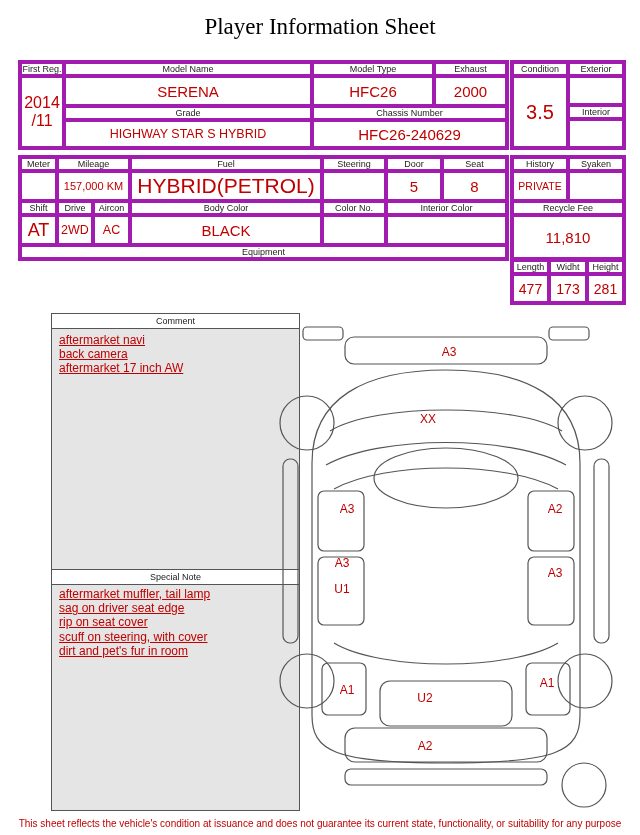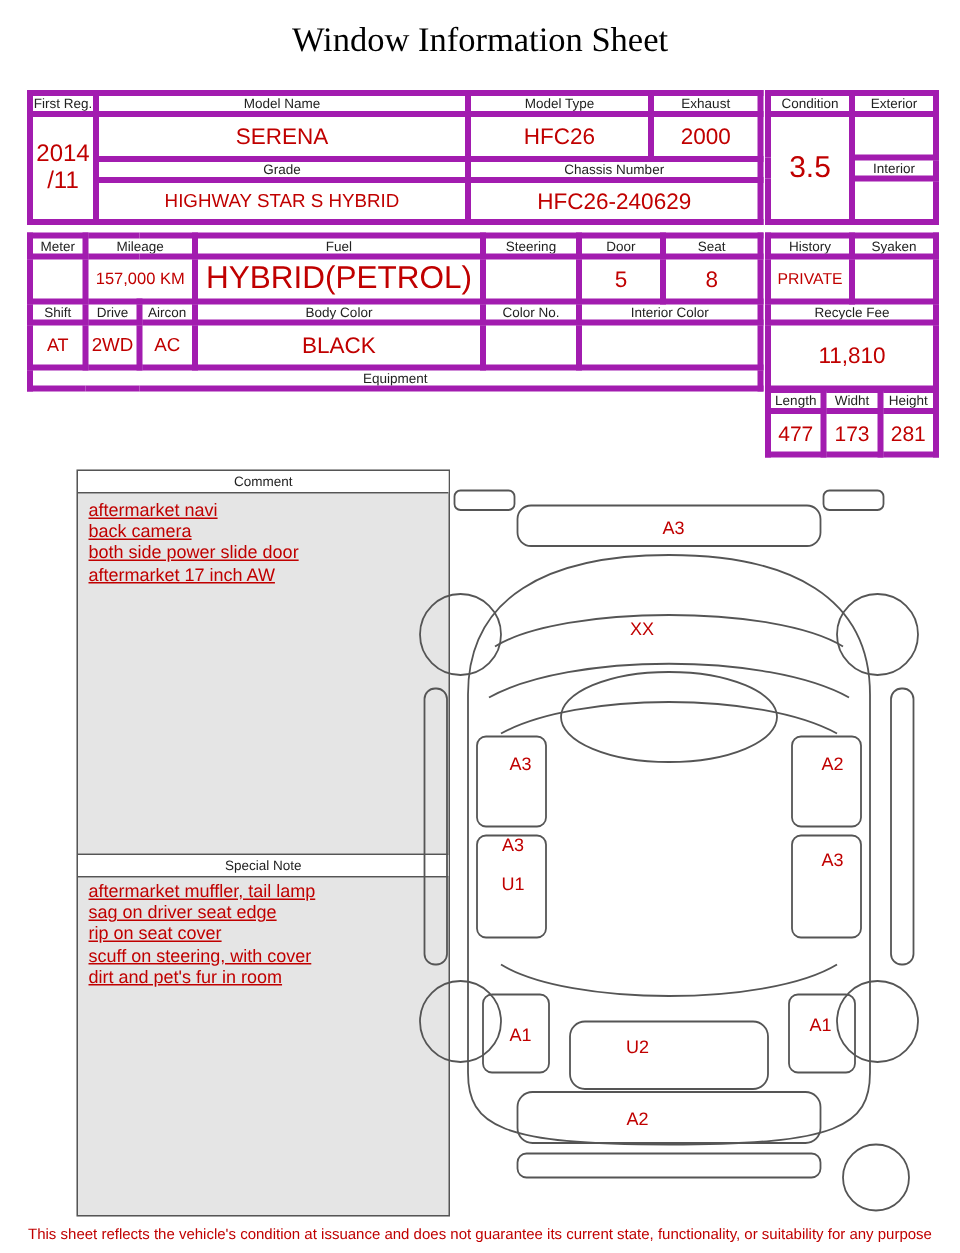--- a/index.html
+++ b/index.html
@@ -17,21 +17,21 @@
   .panel-h{height:14px;border-bottom:1px solid #555;display:flex;align-items:center;justify-content:center;font-size:9px;background:#fff;}
   .panel-h.mid{border-top:1px solid #555;position:absolute;left:0;right:0;}
   .ptext{position:absolute;left:7px;right:4px;color:#c00000;font-size:12px;line-height:1.1;}
   .ptext div{margin-bottom:1px;text-decoration:underline;}
   .diagram{position:absolute;}
   .footer{position:absolute;top:818px;left:10px;width:620px;text-align:center;color:#c00000;font-size:10px;}
 </style>
 </head>
 <body>
 
-<div class="title">Window Information Sheet</div>
+<div class="title">Player Information Sheet</div>
 
 <table class="t" style="left:18px;top:60px;width:487px">
   <colgroup>
       <col style="width:44px">
       <col style="width:248px">
       <col style="width:122px">
       <col style="width:73px">
     </colgroup>
   <tbody>
       <tr style="height:14px">
@@ -110,21 +110,21 @@
   </tr>
   <tr style="height:13px">
     <td class="lbl">Shift</td>
     <td class="lbl">Drive</td>
     <td class="lbl">Aircon</td>
     <td class="lbl">Body Color</td>
     <td class="lbl">Color No.</td>
     <td class="lbl" colspan="2">Interior Color</td>
   </tr>
   <tr style="height:30px">
-    <td class="val" style="font-size:12px">AT</td>
+    <td class="val" style="font-size:18px">AT</td>
     <td class="val" style="font-size:12.5px">2WD</td>
     <td class="val" style="font-size:12.5px">AC</td>
     <td class="val" style="font-size:15px">BLACK</td>
     <td class="val"></td>
     <td class="val" colspan="2"></td>
   </tr>
   <tr style="height:13px">
     <td class="lbl" colspan="7">Equipment</td>
   </tr>
 </tbody>
@@ -171,21 +171,20 @@
     <td class="val" style="font-size:14px">281</td>
   </tr>
 </tbody>
   </table>
 
 <div class="panel" style="left:18px;top:313px;width:247px;height:496px">
   <div class="panel-h">Comment</div>
   <div class="ptext" style="top:20px">
     <div>aftermarket navi</div>
     <div>back camera</div>
-    <div>both side power slide door</div>
     <div>aftermarket 17 inch AW</div>
   </div>
   <div class="panel-h mid" style="top:255px">Special Note</div>
   <div class="ptext" style="top:274px">
     <div>aftermarket muffler, tail lamp</div>
     <div>sag on driver seat edge</div>
     <div>rip on seat cover</div>
     <div>scuff on steering, with cover</div>
     <div>dirt and pet's fur in room</div>
   </div>

